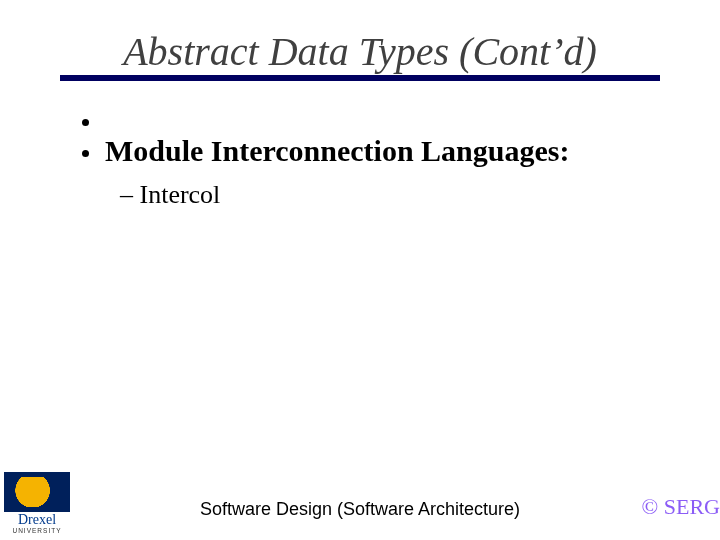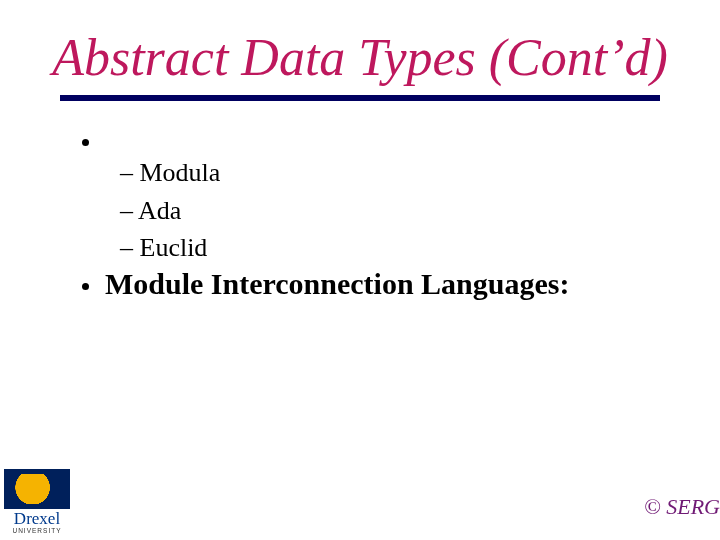--- a/index.html
+++ b/index.html
@@ -7,24 +7,23 @@
     width: 720px;
     height: 540px;
     background: #fff;
     font-family: "Times New Roman", Times, serif;
     position: relative;
     overflow: hidden;
   }
   .title {
     text-align: center;
     font-style: italic;
-    font-size: 52px;
-    color: #be185d;
+    font-size: 40px;
+    color: #404040;
     padding-top: 28px;
-    padding-bottom: 8px;
   }
   .rule {
     margin: 0 60px 22px 60px;
     height: 6px;
     background: #000060;
   }
   .content {
     padding: 0 60px 0 82px;
   }
   .bullet-row {
@@ -78,21 +77,21 @@
     justify-content: center;
   }
   .dragon {
     width: 44px;
     height: 30px;
     background: radial-gradient(circle at 40% 45%, #f5b301 0%, #f5b301 55%, transparent 56%);
     position: relative;
   }
   .logo-name {
     font-family: Georgia, "Times New Roman", serif;
-    font-size: 17px;
+    font-size: 14px;
     color: #003a8c;
     text-align: center;
     line-height: 1;
     margin-top: 1px;
   }
   .logo-uni {
     font-family: Arial, Helvetica, sans-serif;
     font-size: 6.5px;
     letter-spacing: 1px;
     color: #333;
@@ -109,52 +108,48 @@
     font-family: Arial, Helvetica, sans-serif;
     font-size: 18px;
     color: #000;
   }
   .footer-right {
     position: absolute;
     right: 0;
     bottom: 14px;
     font-family: "Times New Roman", Times, serif;
     font-size: 22px;
-    color: #701a75;
-    font-style: italic;
+    color: #8b5cf6;
   }
 </style>
 </head>
 <body>
 
 <div class="title">Abstract Data Types (Cont’d)</div>
 <div class="rule"></div>
 
 <div class="content">
 
   <div class="bullet-row first">
     <div class="bullet-dot"></div>
   </div>
-  <div class="sub-list">
-    <div class="sub-item">– <span>Modula</span></div>
-    <div class="sub-item">– <span>Ada</span></div>
-    <div class="sub-item">– <span>Euclid</span></div>
-  </div>
 
   <div class="bullet-row">
     <div class="bullet-dot"></div>
     <div class="bullet-text">Module Interconnection Languages:</div>
   </div>
   <div class="sub-list">
+    <div class="sub-item">– <span>Intercol</span></div>
   </div>
 
 </div>
 
 <div class="footer">
   <div class="logo">
     <div class="logo-top">
       <div class="dragon"></div>
     </div>
     <div class="logo-name">Drexel</div>
     <div class="logo-uni">UNIVERSITY</div>
   </div>
+  <div class="footer-center">Software Design (Software Architecture)</div>
   <div class="footer-right">© SERG</div>
 </div>
 
 </body></html>

